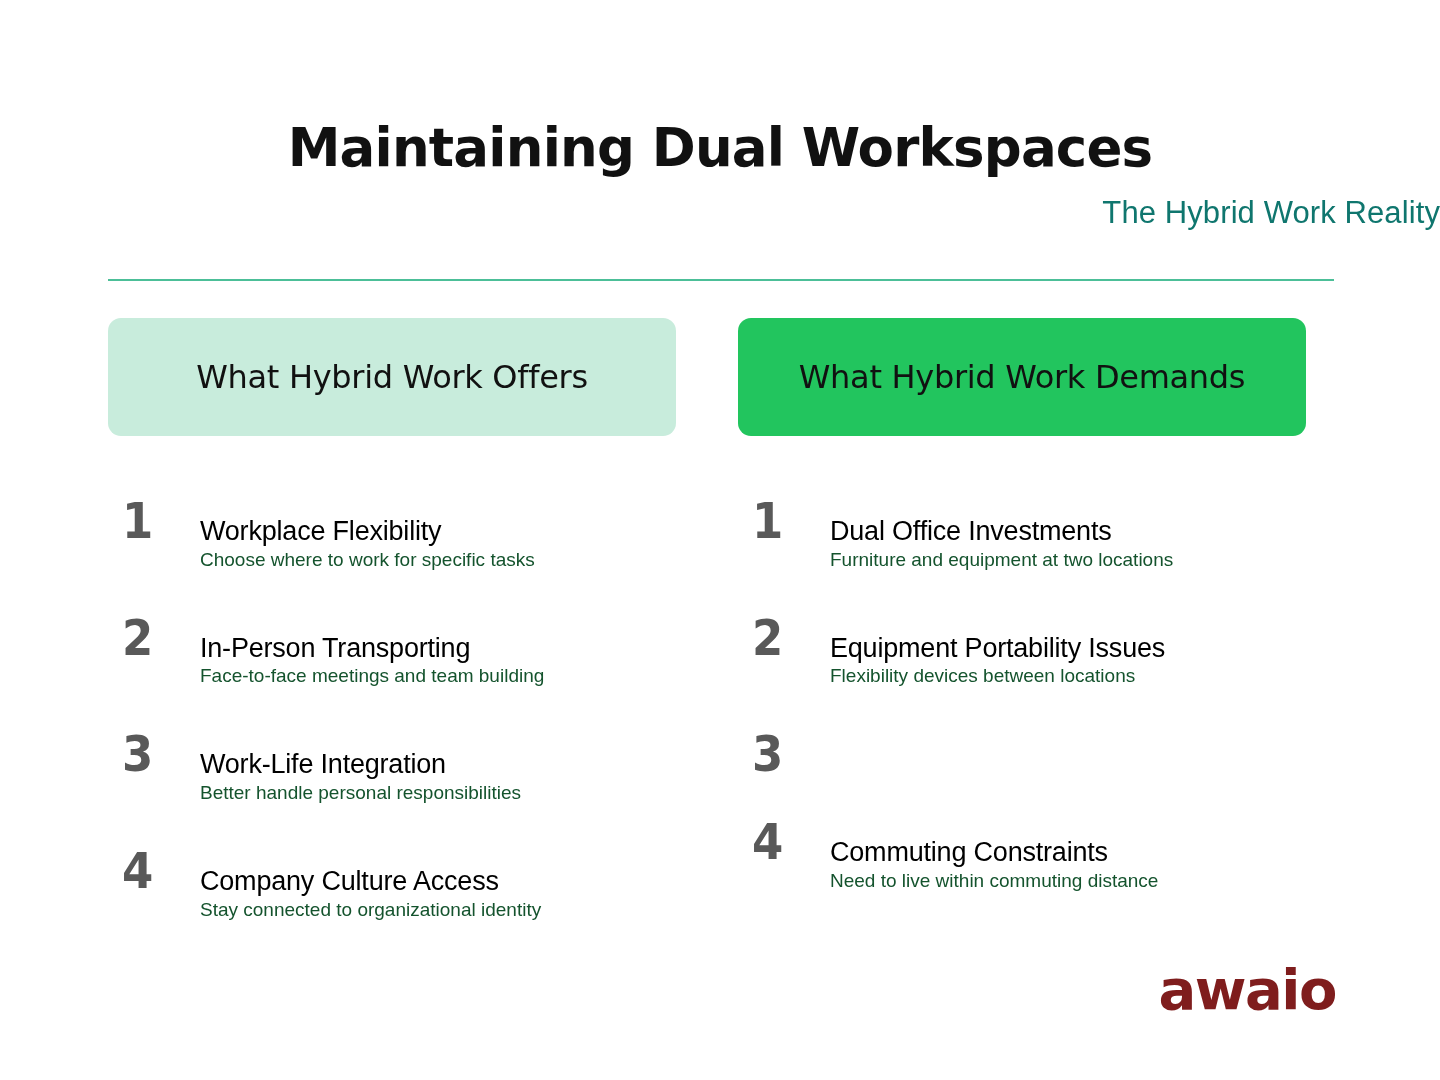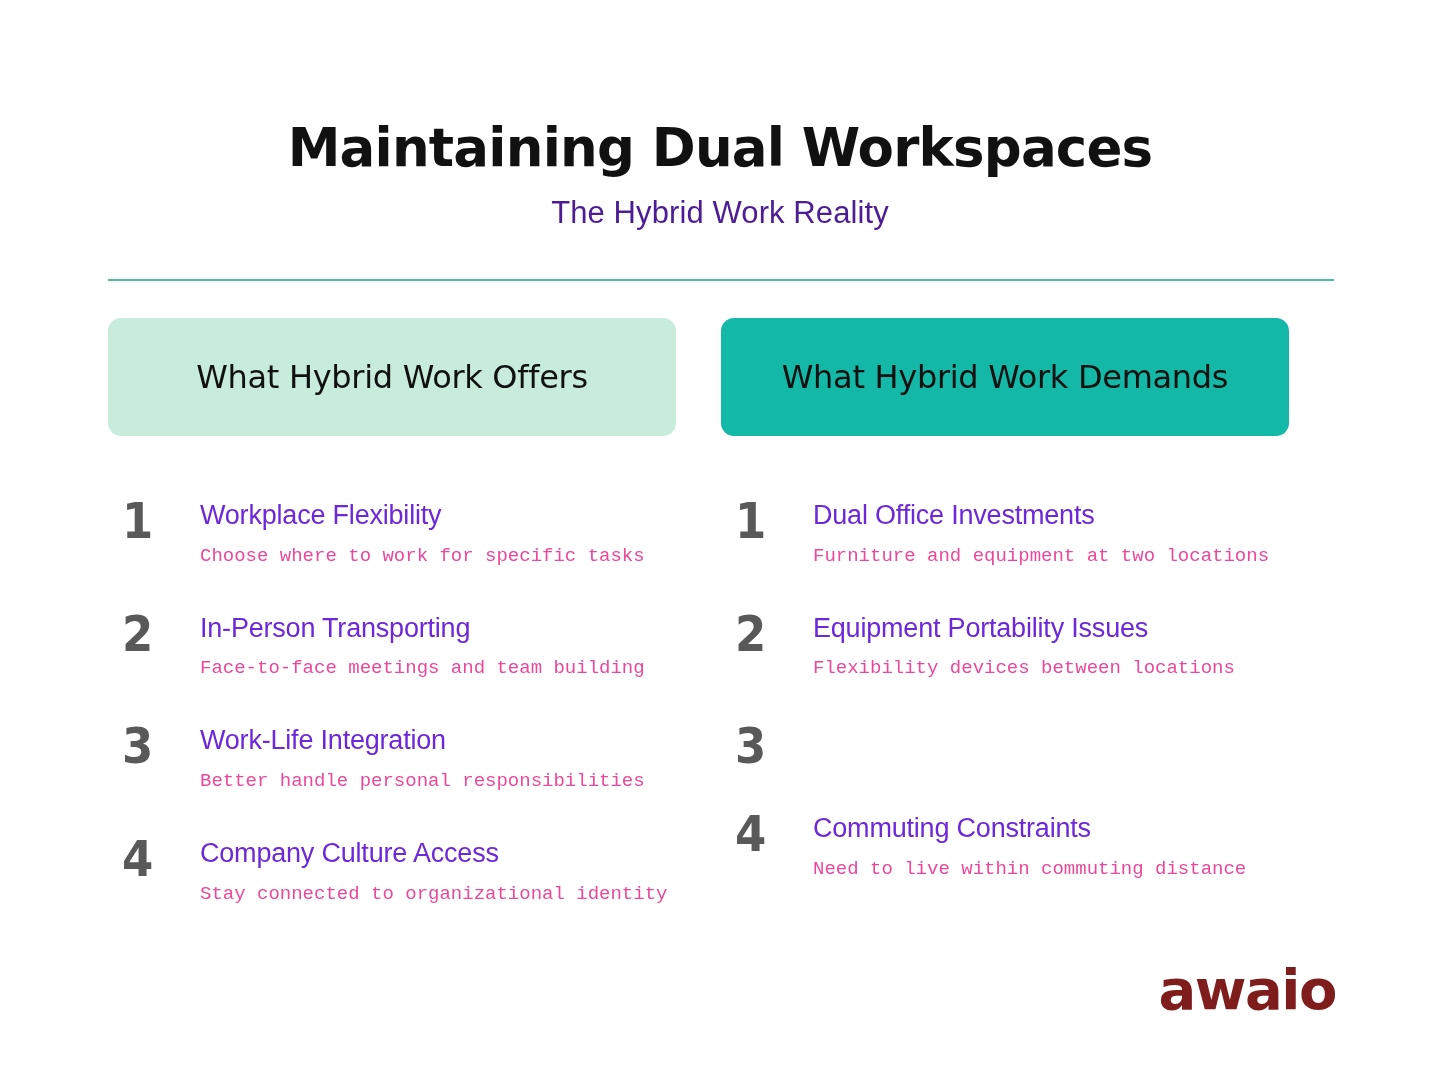--- a/index.html
+++ b/index.html
@@ -39,23 +39,24 @@
     letter-spacing: -0.8px;
     color: #111111;
     line-height: 1.14;
   }
   .sub-title {
     margin: 0;
     margin-top: 16px;
     font-family: "Liberation Sans", sans-serif;
     font-size: 31px;
     font-weight: 400;
-    color: #4c1d95;
+    color: #0f766e;
     line-height: 1.2;
     letter-spacing: 0.1px;
+    text-align: right;
   }
 
   .divider {
     position: absolute;
     left: 108px;
     top: 279px;
     width: 1226px;
     height: 2px;
     background: #4cbf98;
   }
@@ -63,37 +64,37 @@
   
   .columns {
     position: absolute;
     left: 0;
     top: 318px;
     width: 1176px;
     display: flex;
     justify-content: flex-start;
     padding: 0 108px;
     box-sizing: border-box;
-    gap: 45px;
+    gap: 62px;
   }
   .column {
     width: 568px;
     flex: 0 0 568px;
   }
 
   .col-header {
     height: 118px;
     border-radius: 13px;
     display: flex;
     align-items: center;
     justify-content: center;
     box-sizing: border-box;
   }
   .col-header.offers { background: #c8ecdc; }
-  .col-header.demands { background: #14b8a6; }
+  .col-header.demands { background: #22c55e; }
 
   .col-header-text {
     font-family: "DejaVu Sans", sans-serif;
     font-size: 32px;
     font-weight: 400;
     color: #111111;
     letter-spacing: -0.3px;
     white-space: nowrap;
   }
 
@@ -121,30 +122,31 @@
     letter-spacing: -1px;
   }
   .item-body {
     flex: 1 1 auto;
     padding-top: 2px;
   }
   .item-title {
     font-family: "Liberation Sans", sans-serif;
     font-size: 27px;
     font-weight: 400;
-    color: #6d28d9;
+    color: #000000;
     line-height: 1.18;
     letter-spacing: -0.2px;
+    margin-top: 16px;
   }
   .item-desc {
-    margin-top: 12px;
-    font-family: Liberation Mono, monospace;
+    margin-top: 0;
+    font-family: Liberation Sans, sans-serif;
     font-size: 19px;
     font-weight: 400;
-    color: #ec4899;
+    color: #14532d;
     line-height: 1.3;
     letter-spacing: 0px;
   }
 
   
   .logo {
     position: absolute;
     right: 104px;
     bottom: 62px;
     font-family: "DejaVu Sans", sans-serif;

